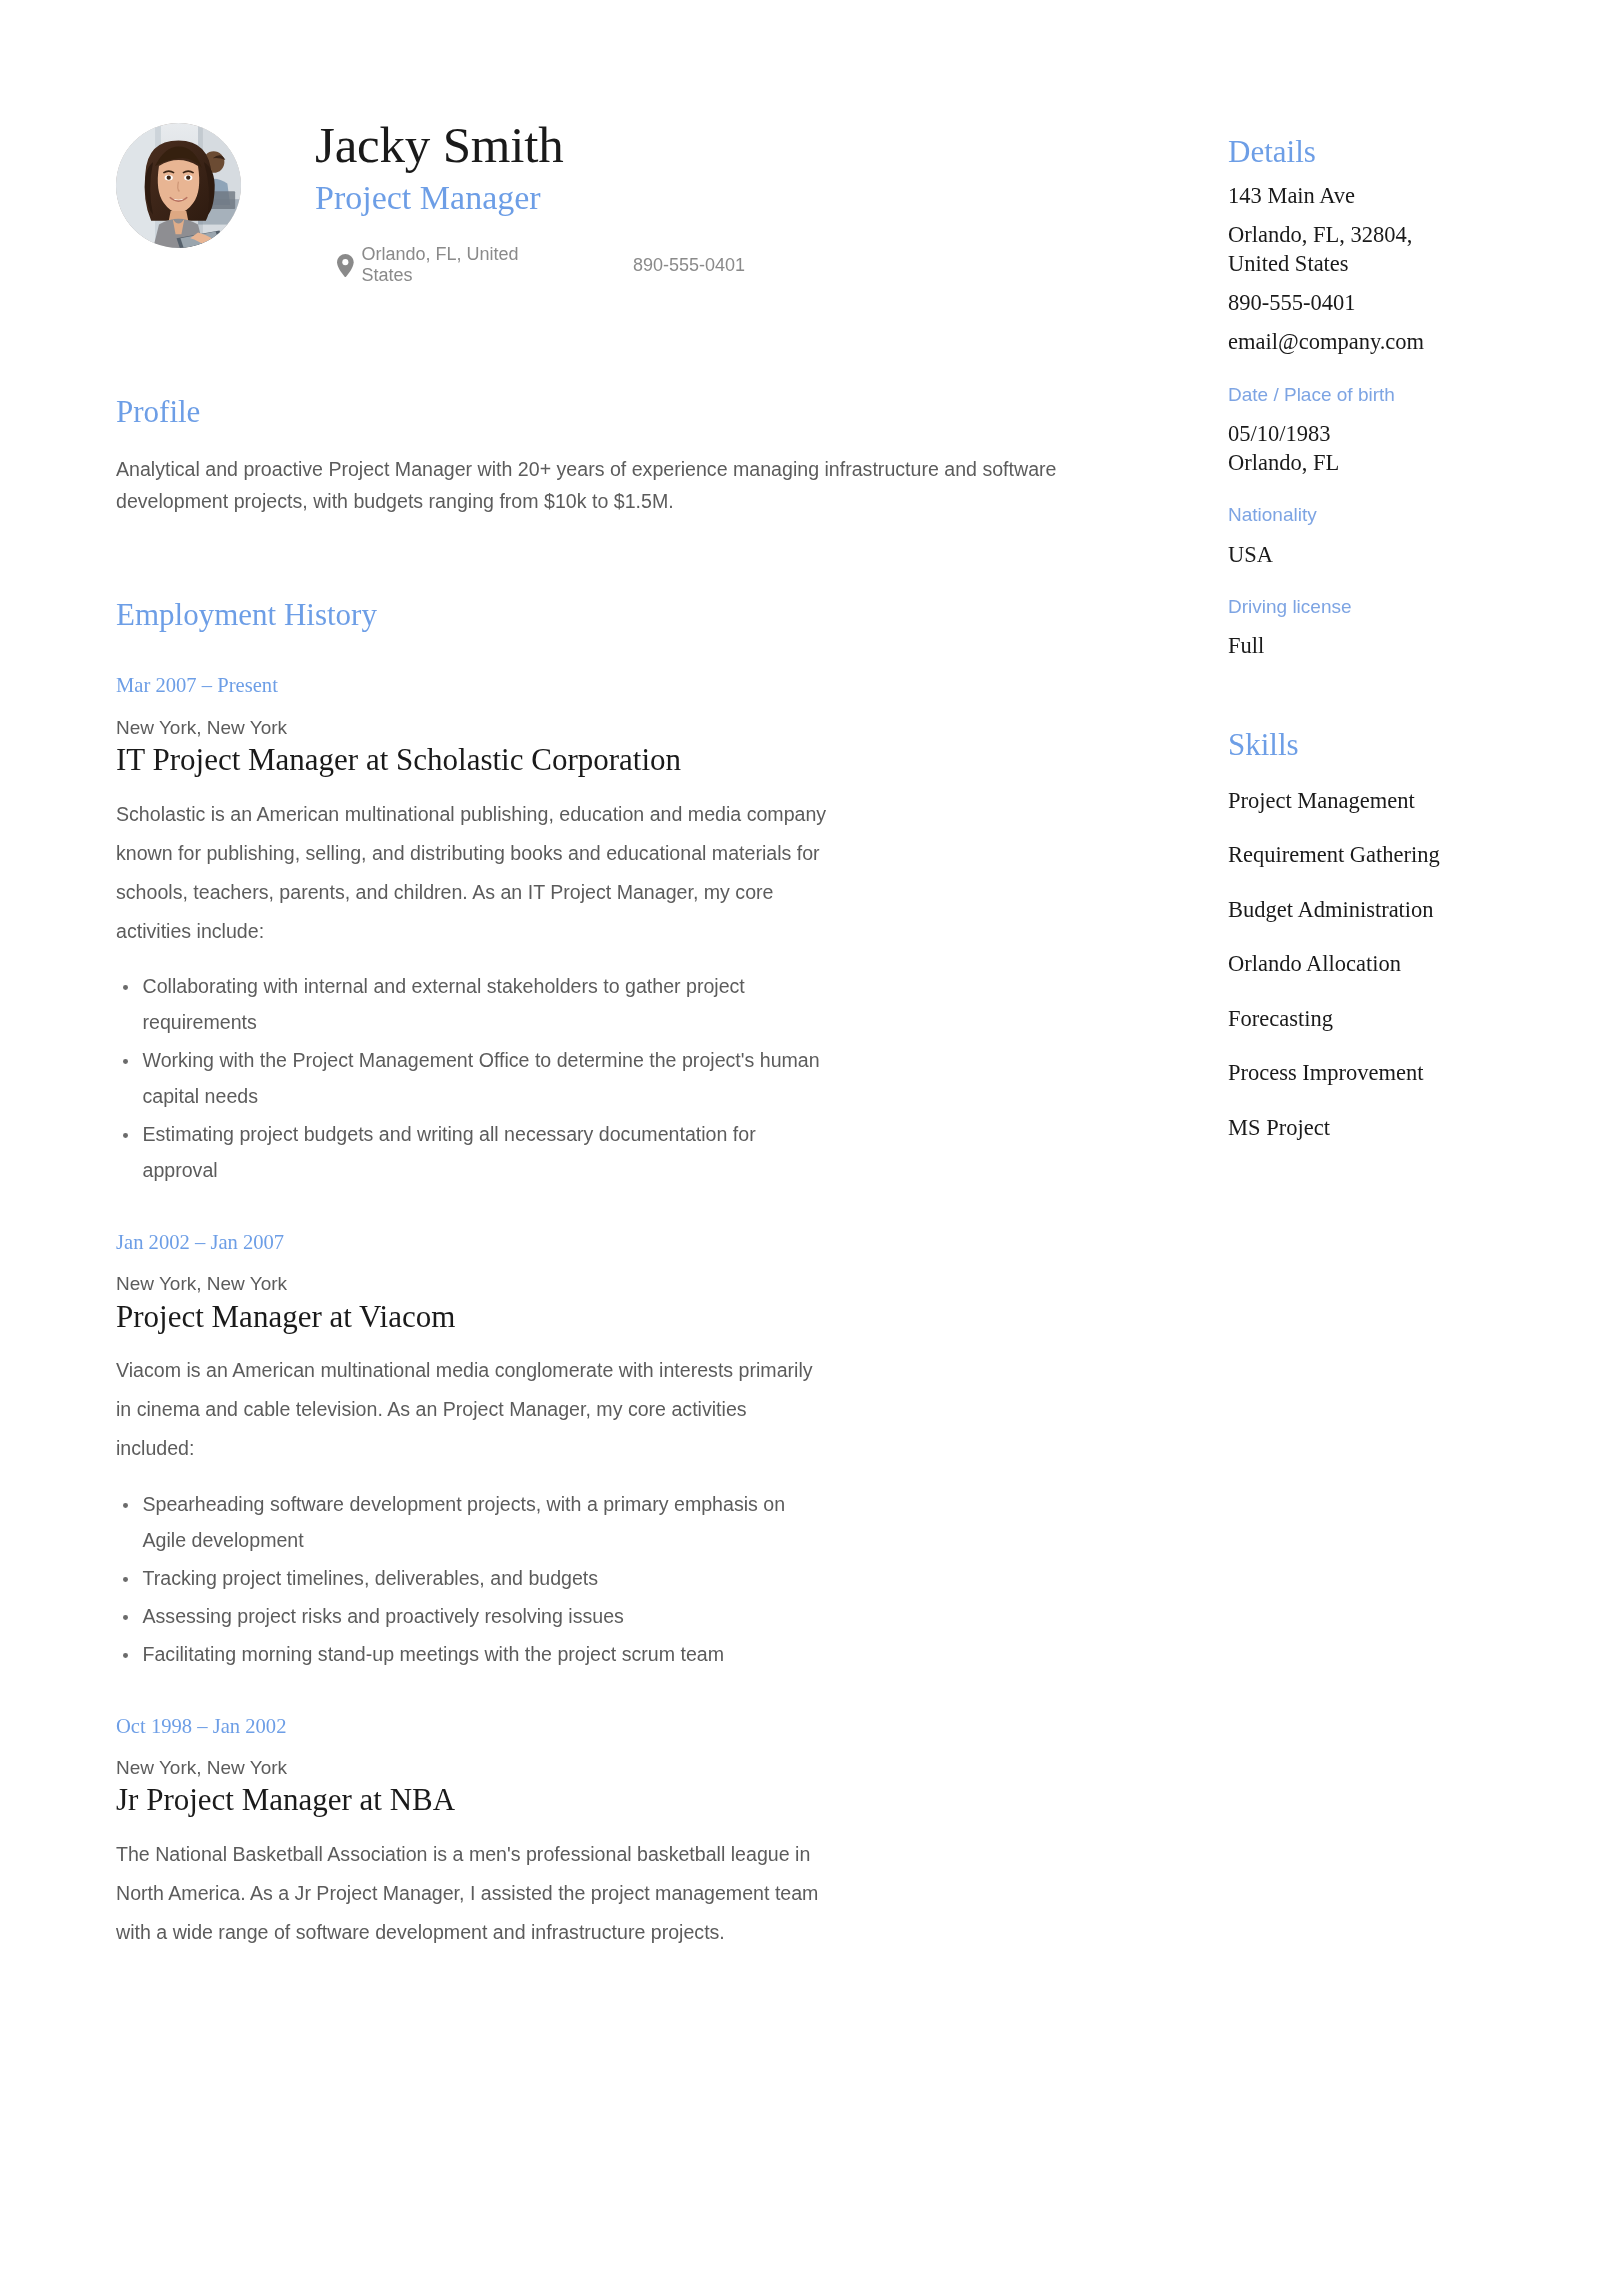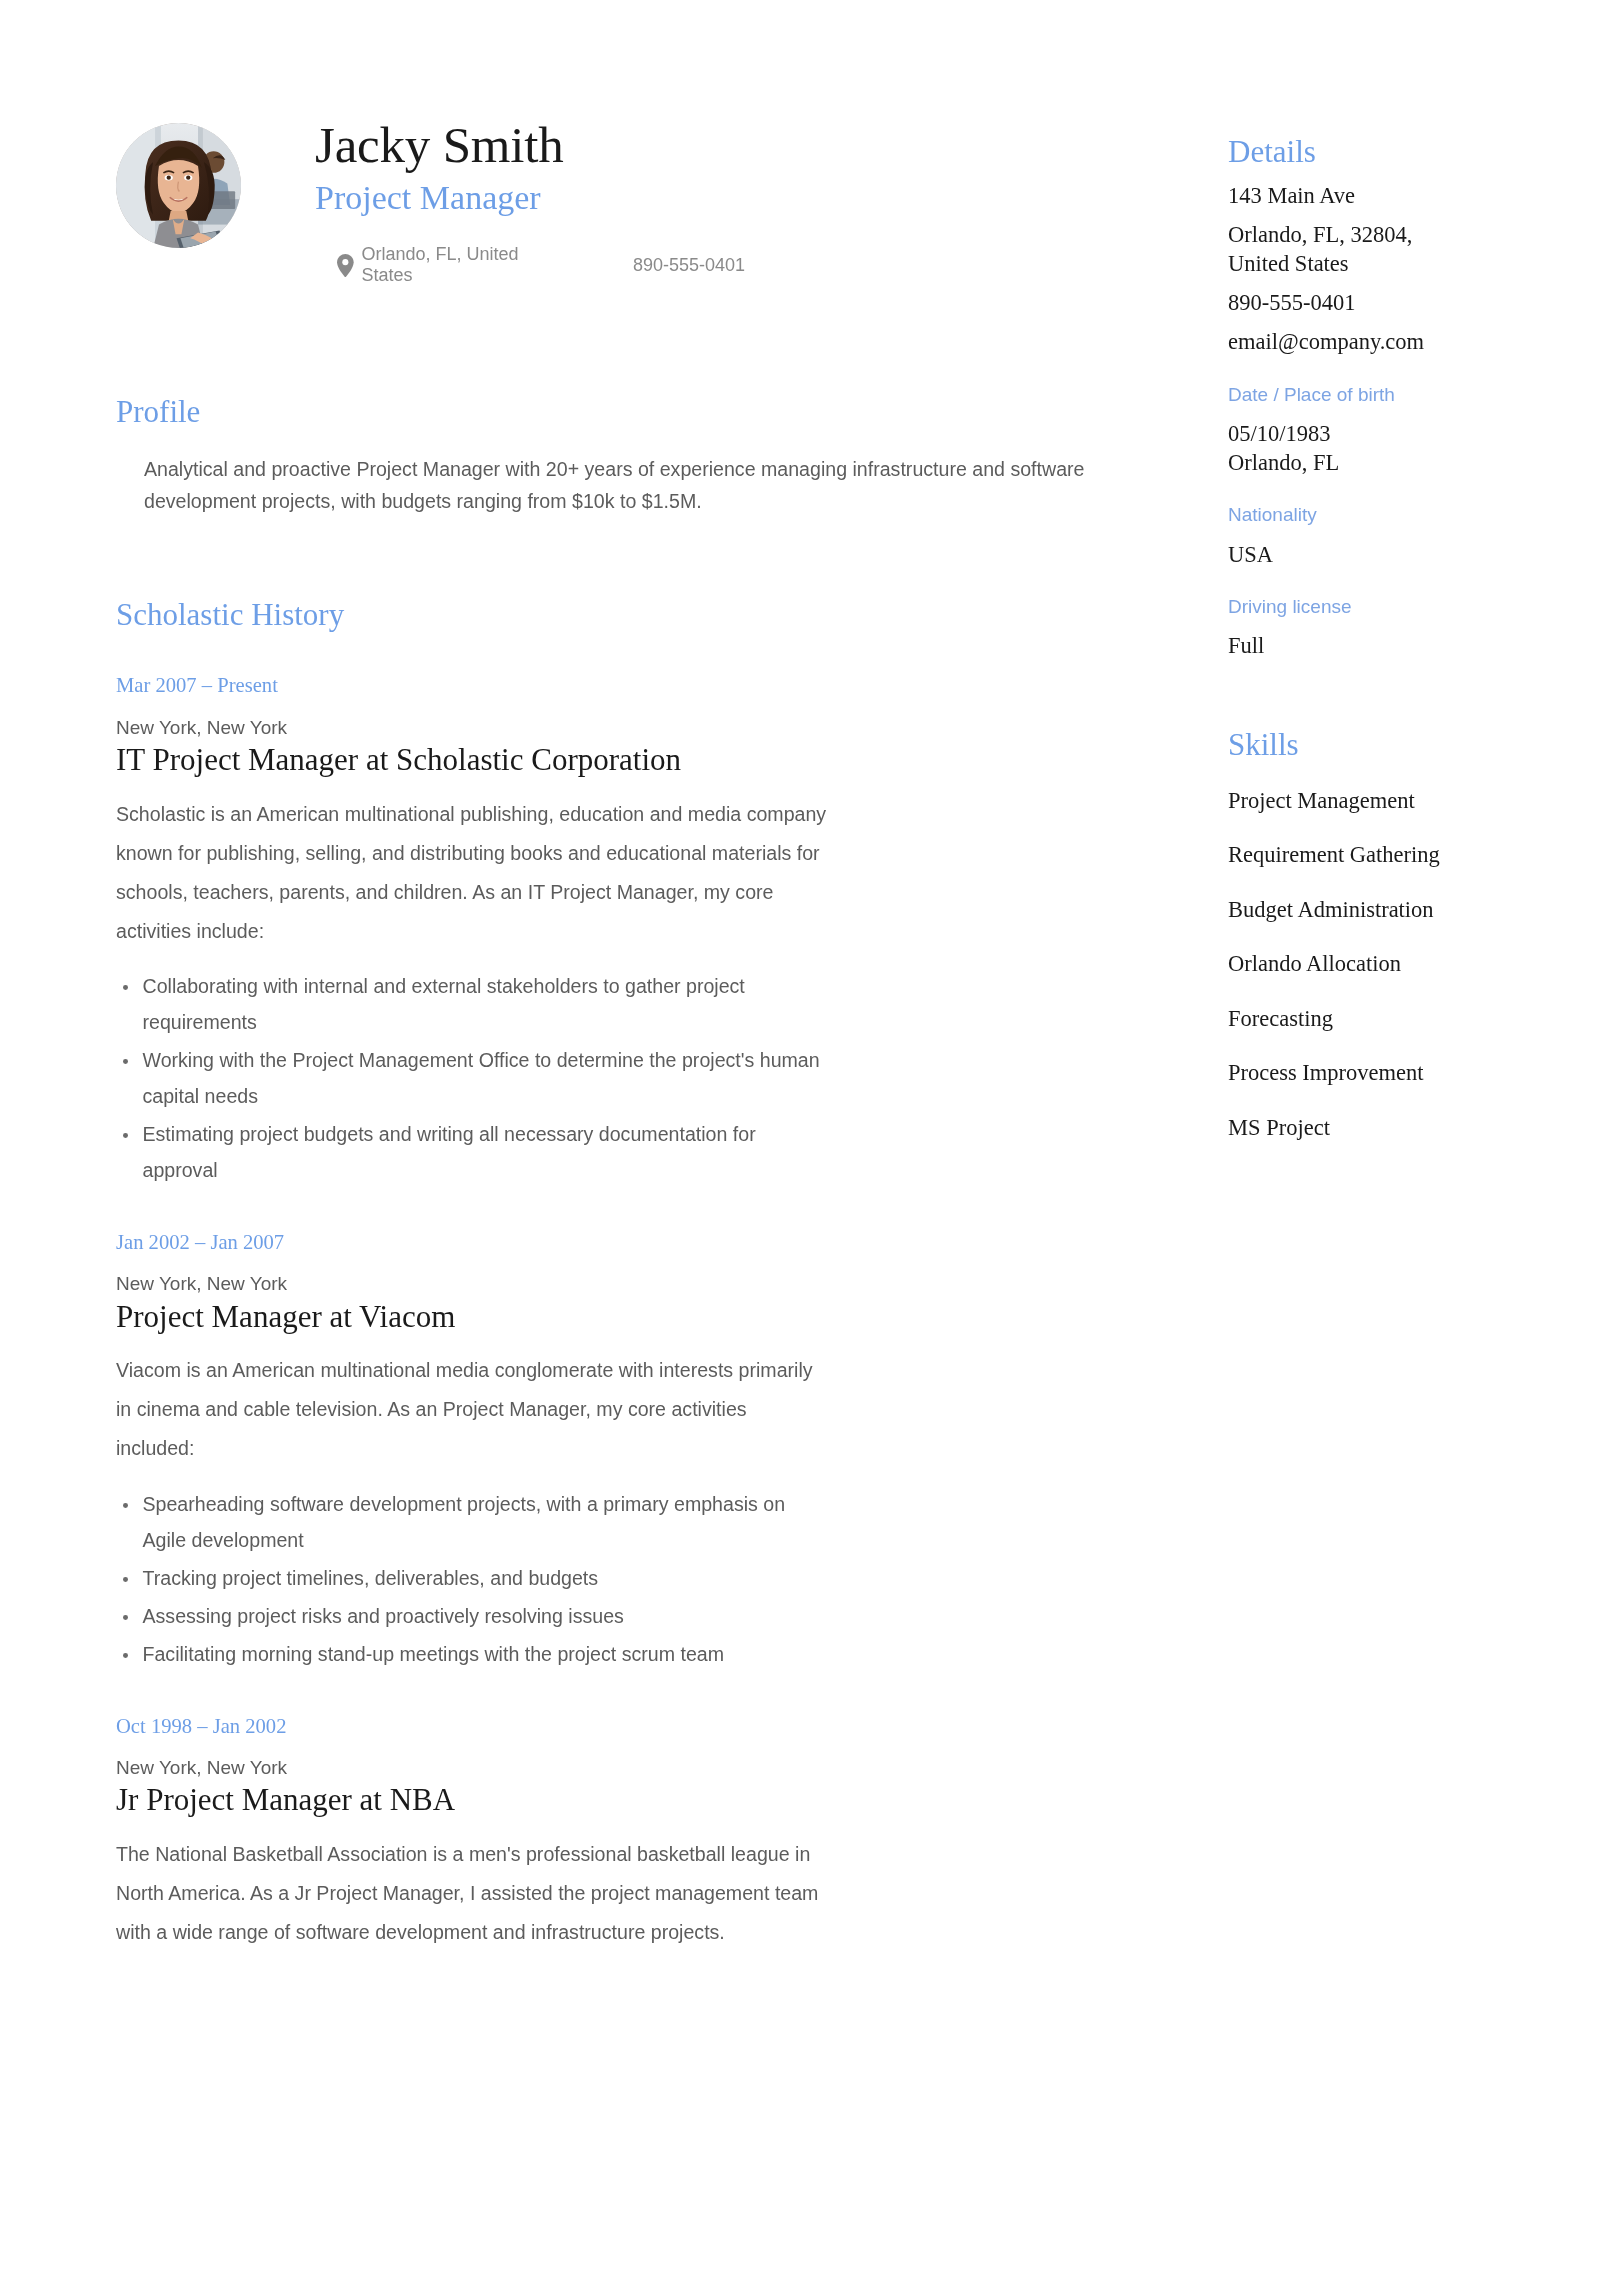--- a/index.html
+++ b/index.html
@@ -133,21 +133,20 @@
   .sec-profile { margin-top: 80px; }
   .sec-employment { margin-top: 78px; }
   .sec-education { margin-top: 76px; }
 
   .profile-body {
     margin-top: 21.6px;
     font-size: 19.6px;
     line-height: 32px;
     color: #5c5c5c;
     max-width: 1000px;
-    margin-left: 28px;
   }
 
   
   .job {
     position: relative;
     display: flex;
     margin-top: 33px;
     flex-direction: column;
   }
 
@@ -337,21 +336,21 @@
             <span class="contact-loc-text">Orlando, FL, United States</span>
           </div>
           <div class="contact-phone">890-555-0401</div>
         </div>
       </div>
     </div>
 
     <div class="section-heading sec-profile">Profile</div>
     <div class="profile-body">Analytical and proactive Project Manager with 20+ years of experience managing infrastructure and software development projects, with budgets ranging from $10k to $1.5M.</div>
 
-    <div class="section-heading sec-employment">Scholastic History</div>
+    <div class="section-heading sec-employment">Employment History</div>
 
     <div id="employment-list">
         <div class="job">
           <div class="job-meta">
             <div class="job-dates">Mar 2007 – Present</div>
             <div class="job-location">New York, New York</div>
           </div>
           <div class="job-body">
             <div class="job-title-line">IT Project Manager at Scholastic Corporation</div>
             <div class="job-desc">Scholastic is an American multinational publishing, education and media company known for publishing, selling, and distributing books and educational materials for schools, teachers, parents, and children. As an IT Project Manager, my core activities include:</div>

